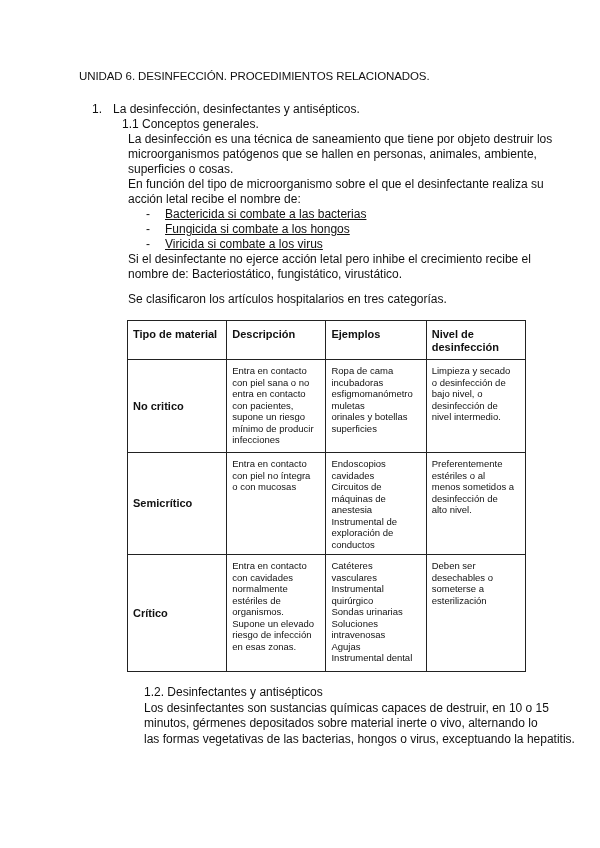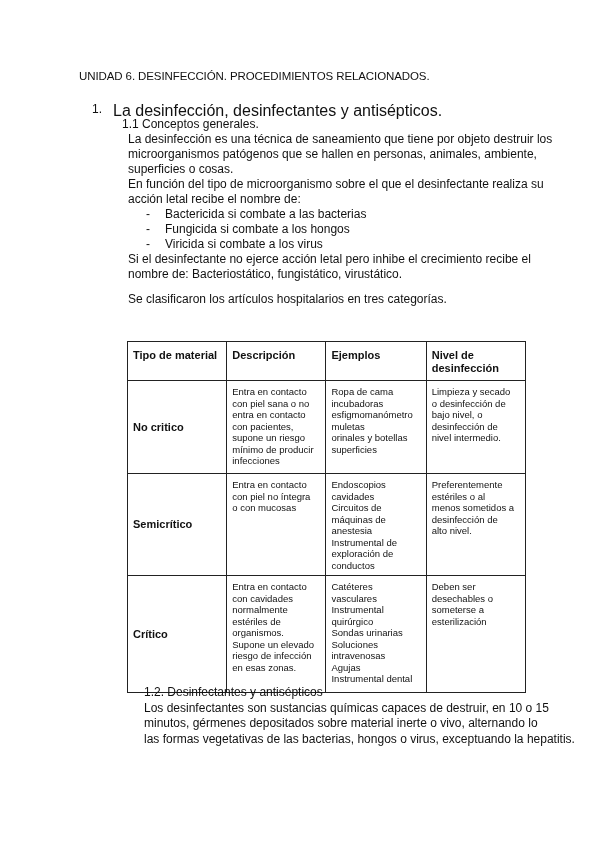--- a/index.html
+++ b/index.html
@@ -1,27 +1,27 @@
 <!DOCTYPE html>
 <html><head>
 <meta charset="utf-8">
 <style>
   html, body { margin: 0; padding: 0; background: #ffffff; }
   body { width: 600px; height: 848px; position: relative; overflow: hidden;
          font-family: "Liberation Sans", sans-serif; color: #111; }
   .abs { position: absolute; white-space: nowrap; }
   .title { left: 79px; top: 70px; font-size: 11.5px; letter-spacing: -0.1px; }
   .h1num { left: 92px; top: 102px; font-size: 12px; }
-  .h1txt { left: 113px; top: 102px; font-size: 16px; }
+  .h1txt { left: 113px; top: 102px; font-size: 12px; }
   .h2 { left: 122px; top: 117px; font-size: 12px; }
   .para { left: 128px; font-size: 12px; line-height: 15px; }
   .bul-dash { left: 146px; font-size: 12px; }
-  .bul-txt { left: 165px; font-size: 12px; }
+  .bul-txt { left: 165px; font-size: 12px; text-decoration: underline; }
   table.grid { position: absolute; left: 127px; top: 320px; width: 399px;
-               border-collapse: collapse; margin-top: 21px; }
+               border-collapse: collapse; }
   table.grid td, table.grid th { border: 1.5px solid #222; vertical-align: top;
                padding: 5px 5px 4px 5px; font-size: 9.5px; line-height: 11.5px; text-align: left; }
   table.grid th { font-weight: bold; font-size: 11px; line-height: 13px; height: 27px; padding-top: 7px; }
   table.grid td.type { vertical-align: middle; font-weight: bold; font-size: 11px; }
   .c1 { width: 88px; } .c2 { width: 88px; } .c3 { width: 89px; } .c4 { width: 88px; }
   .line { display: block; white-space: nowrap; }
   .sec2 { left: 144px; font-size: 12px; line-height: 15.5px; }
 </style>
 </head>
 <body>

